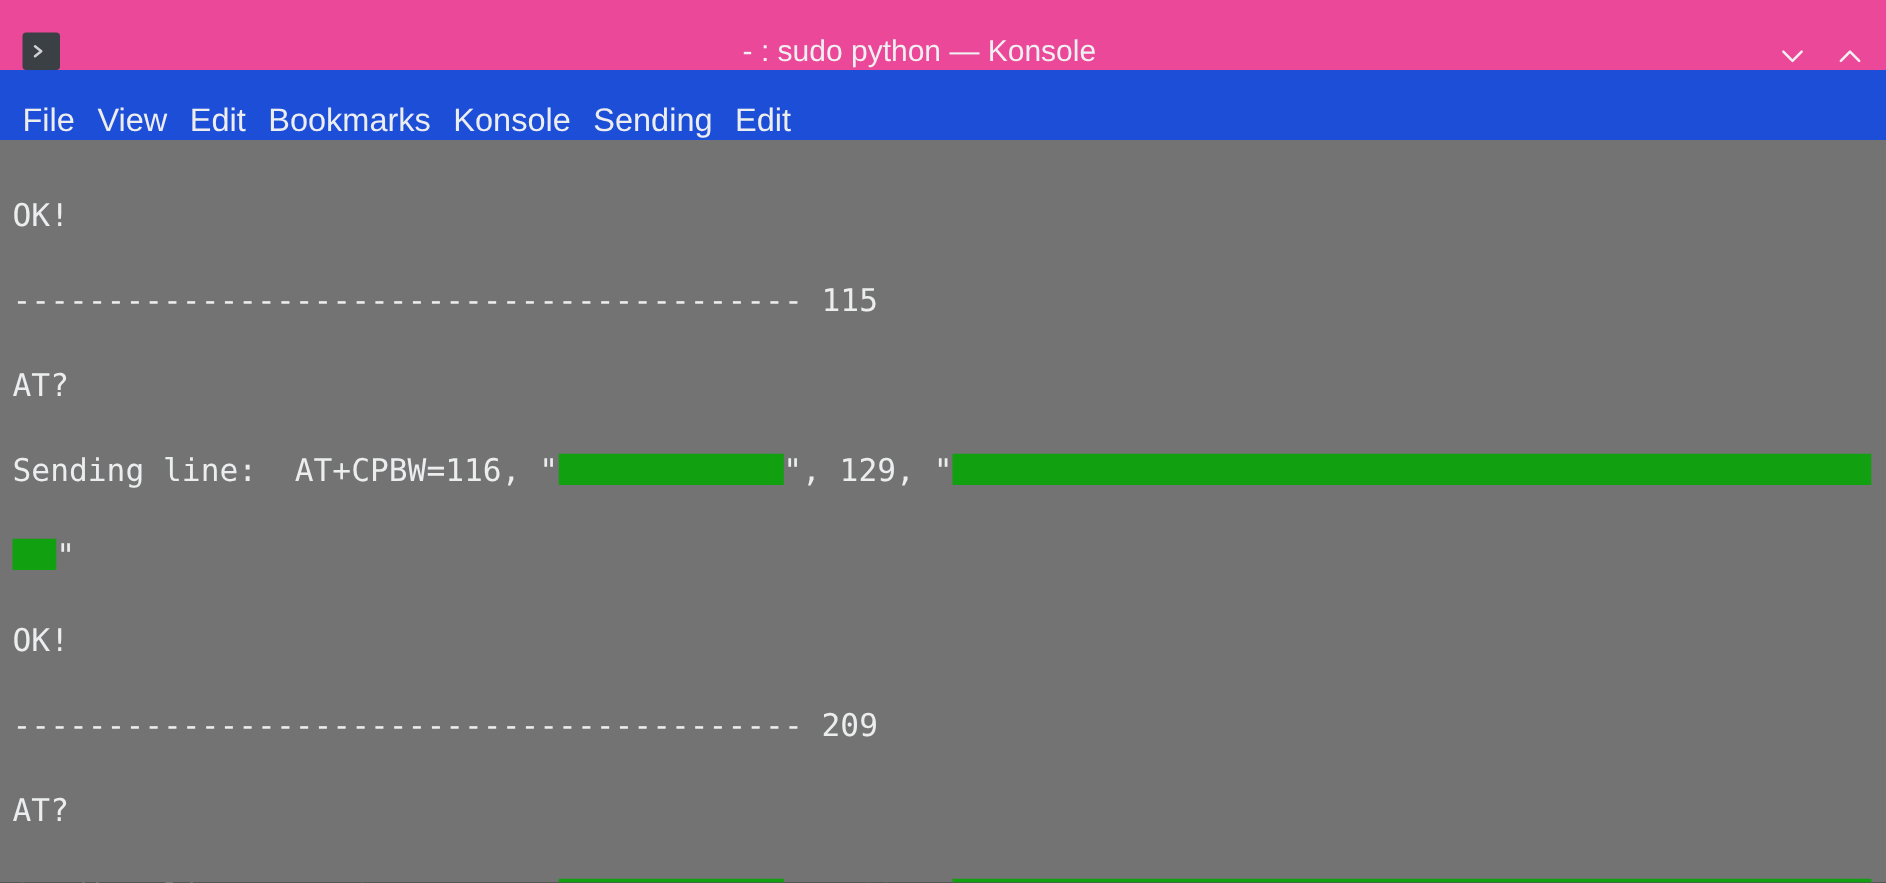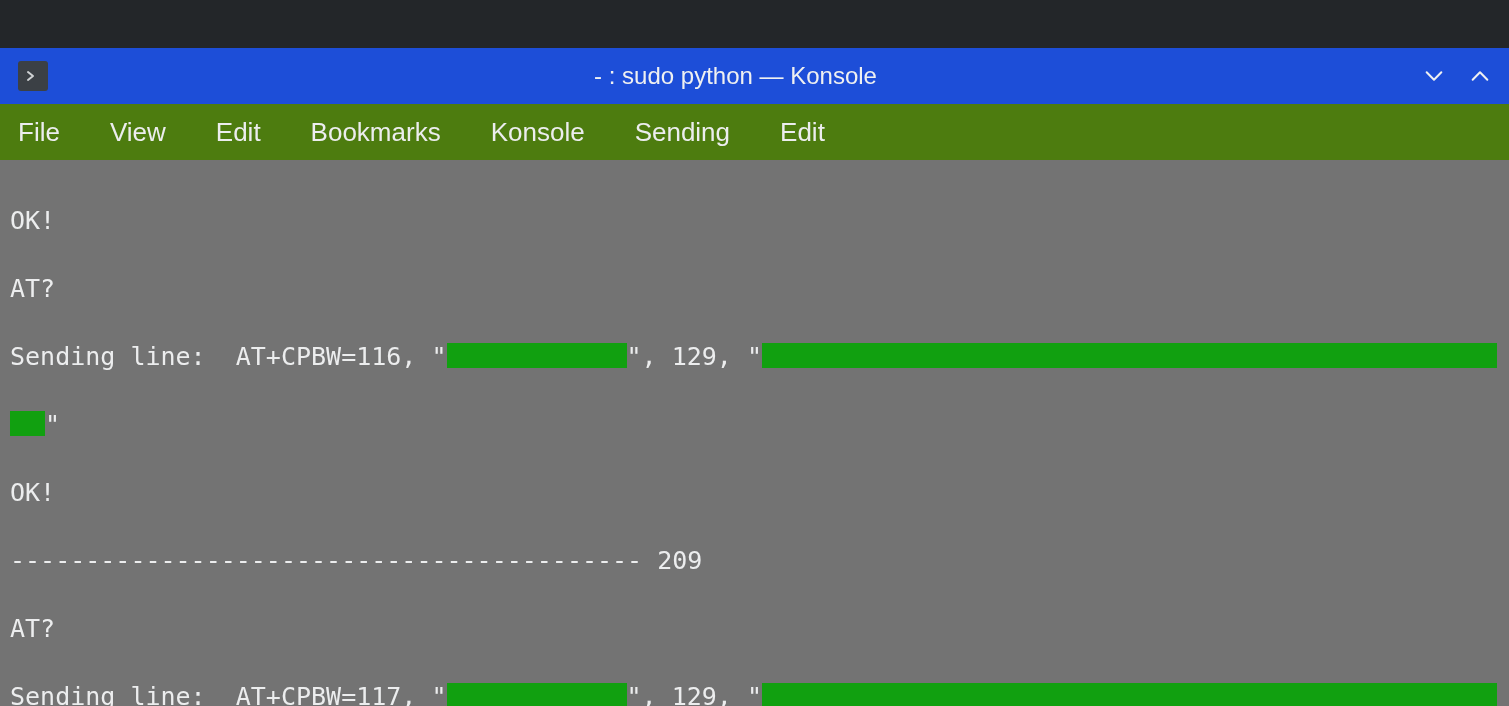--- a/index.html
+++ b/index.html
@@ -11,26 +11,25 @@
       width: 1509px;
       height: 706px;
       overflow: hidden;
       user-select: none;
     }
 
     
     .titlebar {
       height: 56px;
       display: flex;
-      align-items: center;
+      align-items: flex-end;
       padding: 0 18px;
-      background: #1d4ed8;
+      background: #ec4899;
       color: #eff0f1;
       font-size: 24px;
-      margin-top: 48px;
     }
     .titlebar .left {
       display: flex;
       align-items: center;
       gap: 12px;
       flex: 0 0 auto;
     }
     .titlebar .app-icon {
       width: 30px; height: 30px;
       background: #3b4045;
@@ -47,24 +46,24 @@
       gap: 24px;
       flex: 0 0 auto;
     }
     .titlebar .chev { width: 22px; height: 22px; display:flex;align-items:center;justify-content:center;}
     .titlebar .chev svg { width: 22px; height: 22px; }
 
     
     .menubar {
       height: 56px;
       display: flex;
-      align-items: center;
+      align-items: flex-end;
       padding: 0 18px;
-      gap: 50px;
-      background: #4d7c0f;
+      gap: 18px;
+      background: #1d4ed8;
       font-size: 26px;
     }
     .menubar .menuitem { cursor: default; }
 
     
     .terminal {
       font-family: "DejaVu Sans Mono","Liberation Mono",monospace;
       font-size: 25px;
       line-height: 34px;
       background: #737373;
@@ -118,20 +117,21 @@
   <span class="menuitem">View</span>
   <span class="menuitem">Edit</span>
   <span class="menuitem">Bookmarks</span>
   <span class="menuitem">Konsole</span>
   <span class="menuitem">Sending</span>
   <span class="menuitem">Edit</span>
 </div>
 
 <div class="terminal">
 <span class="line">OK!</span>
+<span class="line">------------------------------------------ 115</span>
 <span class="line">AT?</span>
 <span class="line"><span>Sending line:  AT+CPBW=116, "</span><span class="redacted r-sm"></span><span>", 129, "</span><span class="redacted r-big"></span></span>
 <span class="line"><span class="redacted r-wrap"></span><span>"</span></span>
 <span class="line">OK!</span>
 <span class="line">------------------------------------------ 209</span>
 <span class="line">AT?</span>
 <span class="line"><span>Sending line:  AT+CPBW=117, "</span><span class="redacted r-sm"></span><span>", 129, "</span><span class="redacted r-big"></span></span>
 
 
 

